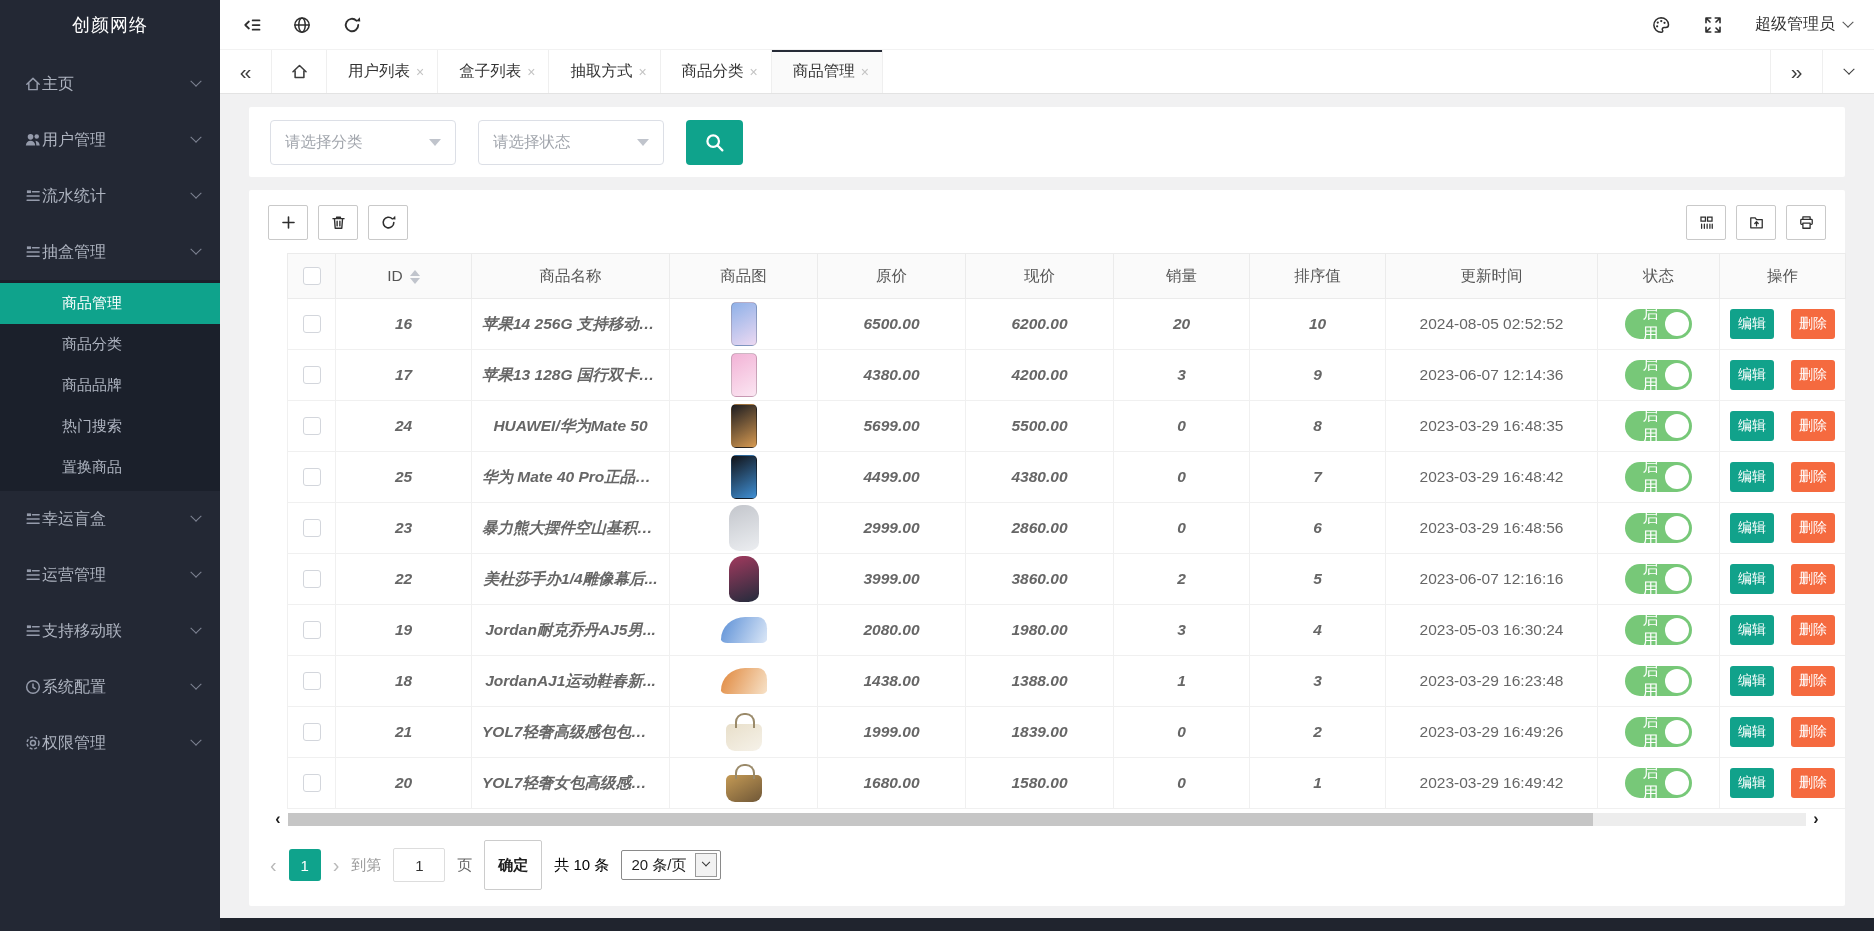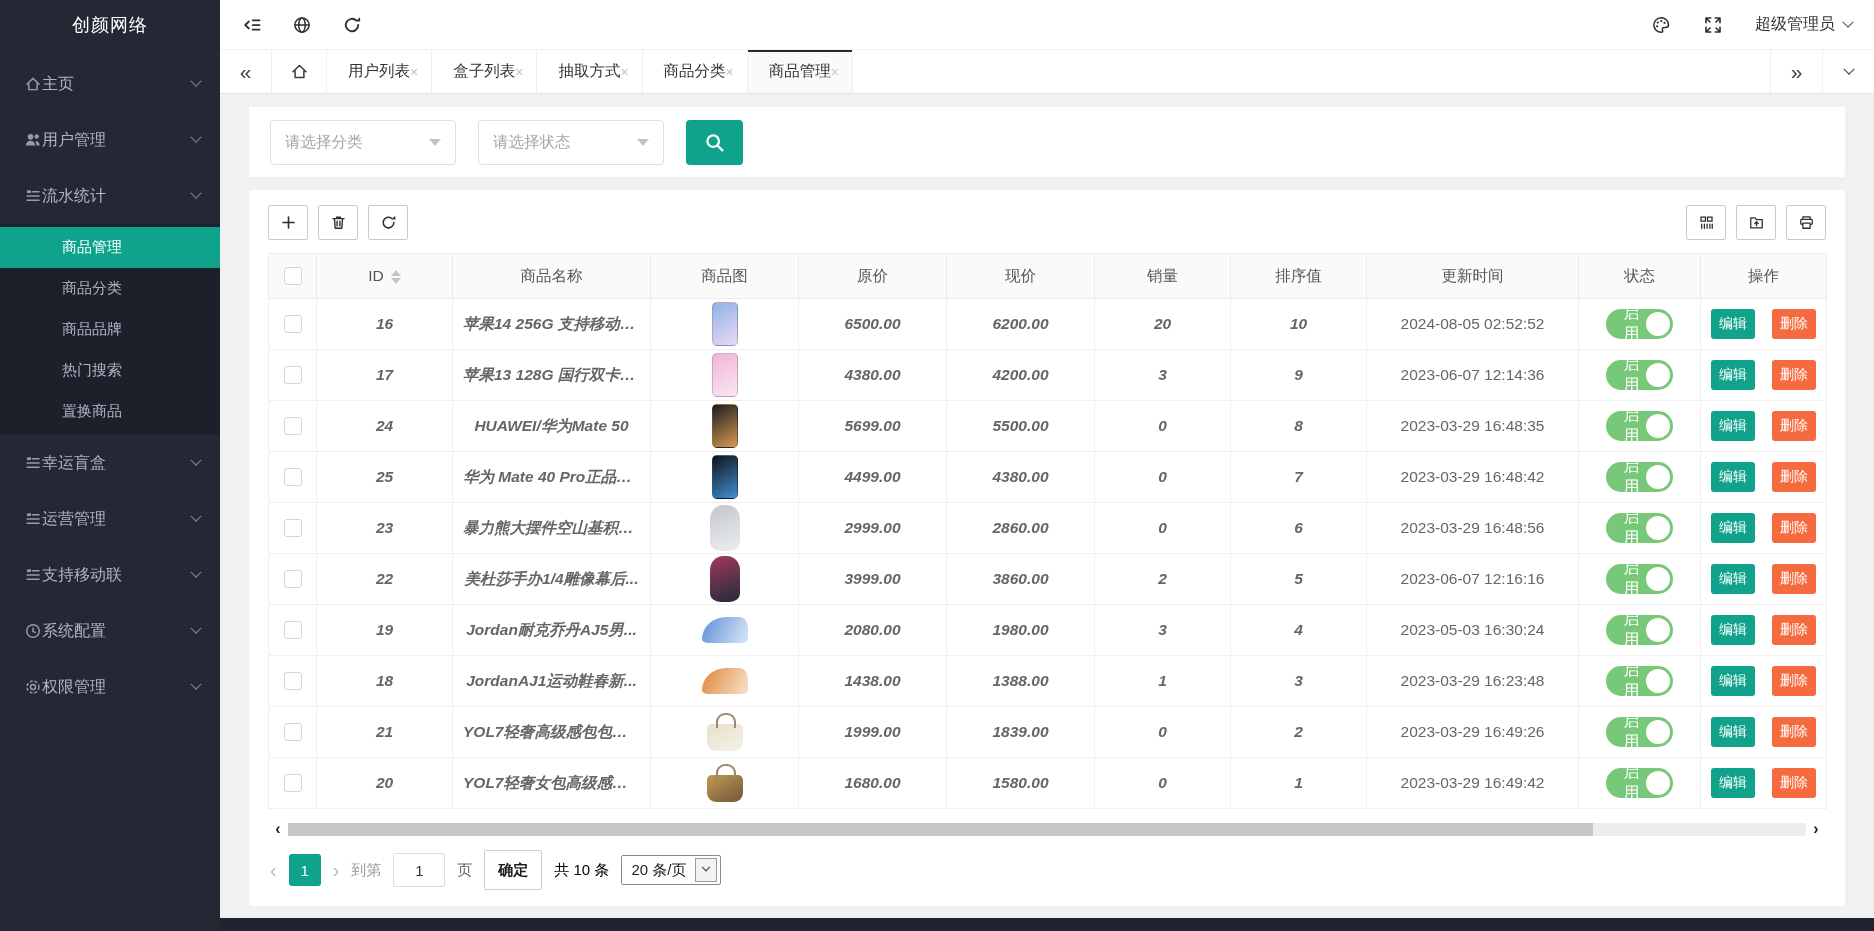--- a/index.html
+++ b/index.html
@@ -30,42 +30,42 @@
   .topbar-right { margin-left:auto; display:flex; align-items:center; gap:32px; }
   .user { display:flex; align-items:center; gap:9px; font-size:16px; color:#333; cursor:pointer; }
   .user .chev { border-color:#555; }
 
   .tabbar { height:44px; background:#fff; border-bottom:1px solid #e3e3e3; display:flex; align-items:stretch; flex-shrink:0; }
   .tab-arrow { width:52px; display:flex; align-items:center; justify-content:center; font-size:21px; color:#3c3c3c; border-right:1px solid #efefef; cursor:pointer; }
   .tab-arrow.right { border-right:none; border-left:1px solid #efefef; }
   .tab-home { width:55px; display:flex; align-items:center; justify-content:center; border-right:1px solid #efefef; color:#3c3c3c; cursor:pointer; }
   .tab-home svg { width:19px; height:19px; }
   .tab-list { display:flex; align-items:stretch; }
-  .tab { display:flex; align-items:center; gap:0; padding:0 13px 0 21px; border-right:1px solid #efefef; font-size:15.5px; color:#333; cursor:pointer; position:relative; background:#fff; white-space:nowrap; }
+  .tab { display:flex; align-items:center; gap:6px; padding:0 13px 0 21px; border-right:1px solid #efefef; font-size:15.5px; color:#333; cursor:pointer; position:relative; background:#fff; white-space:nowrap; }
   .tab .x { color:#c3c3c3; font-size:14px; }
   .tab.active { background:#fafafa; }
   .tab.active::before { content:''; position:absolute; top:0; left:0; right:0; height:2px; background:#262b36; }
   .tabbar-right { margin-left:auto; display:flex; }
   .tabbar-right .chev { border-color:#3c3c3c; }
 
   .content { flex:1; min-height:0; padding:13px 29px 0; display:flex; flex-direction:column; gap:13px; background:#f1f1f2; }
 
   .filter-card { background:#fff; border-radius:2px; height:70px; display:flex; align-items:center; gap:22px; padding:0 21px; flex-shrink:0; }
   .select-box { width:186px; height:45px; border:1px solid #dcdfe6; border-radius:4px; display:flex; align-items:center; justify-content:space-between; padding:0 14px; color:#a2a6ad; font-size:15.5px; background:#fff; cursor:pointer; }
   .caret { width:0; height:0; border-left:6px solid transparent; border-right:6px solid transparent; border-top:7px solid #c0c4cc; }
   .search-btn { width:57px; height:45px; background:#0fa38c; border:none; border-radius:4px; display:flex; align-items:center; justify-content:center; cursor:pointer; }
   .search-btn svg { width:21px; height:21px; }
 
   .table-card { background:#fff; border-radius:2px; flex:1; min-height:0; display:flex; flex-direction:column; padding:15px 19px 6px; margin-bottom:12px; }
   .toolbar { display:flex; gap:10px; margin-bottom:13px; flex-shrink:0; }
   .tool-btn { width:40px; height:35px; background:#fff; border:1px solid #c9c9c9; border-radius:2px; display:flex; align-items:center; justify-content:center; color:#2e2e2e; cursor:pointer; }
   .tool-btn svg { width:17px; height:17px; }
   .toolbar-right { margin-left:auto; display:flex; gap:10px; }
 
-  table { width:100%; border-collapse:collapse; table-layout:fixed; flex-shrink:0; }
+  table { width:100%; border-collapse:collapse; table-layout:fixed; flex-shrink:0;margin-left:19px; }
   thead th { height:45px; background:#fafafa; border:1px solid #ebebeb; font-weight:normal; font-size:15.5px; color:#555; }
   tbody td { height:51px; border:1px solid #f0f0f0; text-align:center; font-size:15.5px; color:#666; padding:0 4px; }
   td.num { font-weight:bold; font-style:italic; }
   td.name { font-weight:bold; font-style:italic; white-space:nowrap; overflow:hidden; text-overflow:ellipsis; padding:0 10px; }
   .cbx { width:18px; height:18px; border:1px solid #d3d6dc; border-radius:3px; background:#fff; margin:0 auto; cursor:pointer; }
   .sort { display:inline-flex; flex-direction:column; gap:2px; margin-left:7px; vertical-align:middle; cursor:pointer; }
   .sort i { width:0; height:0; border-left:5px solid transparent; border-right:5px solid transparent; }
   .sort .up { border-bottom:6px solid #c0c4cc; }
   .sort .down { border-top:6px solid #c0c4cc; }
 
@@ -89,21 +89,21 @@
   .hscroll { height:14px; display:flex; align-items:center; margin-bottom:7px; flex-shrink:0; }
   .hs-arrow { font-size:16px; font-weight:bold; color:#1e1e1e; width:20px; text-align:center; cursor:pointer; flex-shrink:0; line-height:14px; }
   .hs-track { flex:1; height:13px; background:#ededed; position:relative; }
   .hs-thumb { position:absolute; left:0; top:0; height:100%; width:86%; background:#c6c6c6; cursor:grab; }
 
   .pagination { display:flex; align-items:center; gap:12px; padding:7px 2px 10px; font-size:15px; color:#666; flex-shrink:0; }
   .pg-arrow { color:#b9b9b9; font-size:20px; cursor:pointer; line-height:1; }
   .pg-num { width:32px; height:32px; background:#0fa38c; color:#fff; display:flex; align-items:center; justify-content:center; border-radius:3px; font-size:15px; cursor:pointer; }
   .goto-label { color:#9b9b9b; }
   .goto-input { width:52px; height:34px; border:1px solid #ddd; text-align:center; font-size:15px; color:#333; border-radius:2px; font-family:inherit; }
-  .confirm-btn { height:40px; padding:0 13px; background:#fff; border:1px solid #ccc; border-radius:2px; font-size:15px; font-weight:bold; color:#1e1e1e; cursor:pointer; font-family:inherit; }
+  .confirm-btn { height:50px; padding:0 13px; background:#fff; border:1px solid #ccc; border-radius:2px; font-size:15px; font-weight:bold; color:#1e1e1e; cursor:pointer; font-family:inherit; }
   .total { color:#000000; }
   .size-select { height:30px; border:1px solid #8a8a8a; border-radius:2px; display:flex; align-items:center; background:#fff; cursor:pointer; font-size:15px; color:#1e1e1e; padding-left:9px; }
   .arrow-box { width:22px; height:24px; border:1px solid #9a9a9a; margin:0 3px 0 9px; display:flex; align-items:center; justify-content:center; background:#f2f2f2; }
   .arrow-box .chev { width:6px; height:6px; border-color:#333; }
 
   .footer { height:13px; background:#20242e; flex-shrink:0; }
 </style>
 </head>
 <body>
 
@@ -134,20 +134,30 @@
           <span class="chev "></span>
         </div>
         <div class="menu-item">
           <span class="icn">
             <svg viewBox="0 0 16 16" fill="none" stroke="currentColor" stroke-width="1.4" stroke-linecap="round">
               <path fill="currentColor" stroke="none" d="M2.6 3h3.6v2.4H2.6z"></path>
               <path d="M7.6 4.2H13.4M2.8 8h10.6M2.8 11.8h10.6"></path>
             </svg>
           </span>
           <span class="mi-label">流水统计</span>
+          <span class="chev "></span>
+        </div>
+        <div class="menu-item">
+          <span class="icn">
+            <svg viewBox="0 0 16 16" fill="none" stroke="currentColor" stroke-width="1.4" stroke-linecap="round">
+              <path fill="currentColor" stroke="none" d="M2.6 3h3.6v2.4H2.6z"></path>
+              <path d="M7.6 4.2H13.4M2.8 8h10.6M2.8 11.8h10.6"></path>
+            </svg>
+          </span>
+          <span class="mi-label">抽盒管理</span>
           <span class="chev "></span>
         </div>
         <div class="submenu">
           <div class="sub-item active">商品管理</div>
           <div class="sub-item">商品分类</div>
           <div class="sub-item">商品品牌</div>
           <div class="sub-item">热门搜索</div>
           <div class="sub-item">置换商品</div>
         </div>
         <div class="menu-item">

